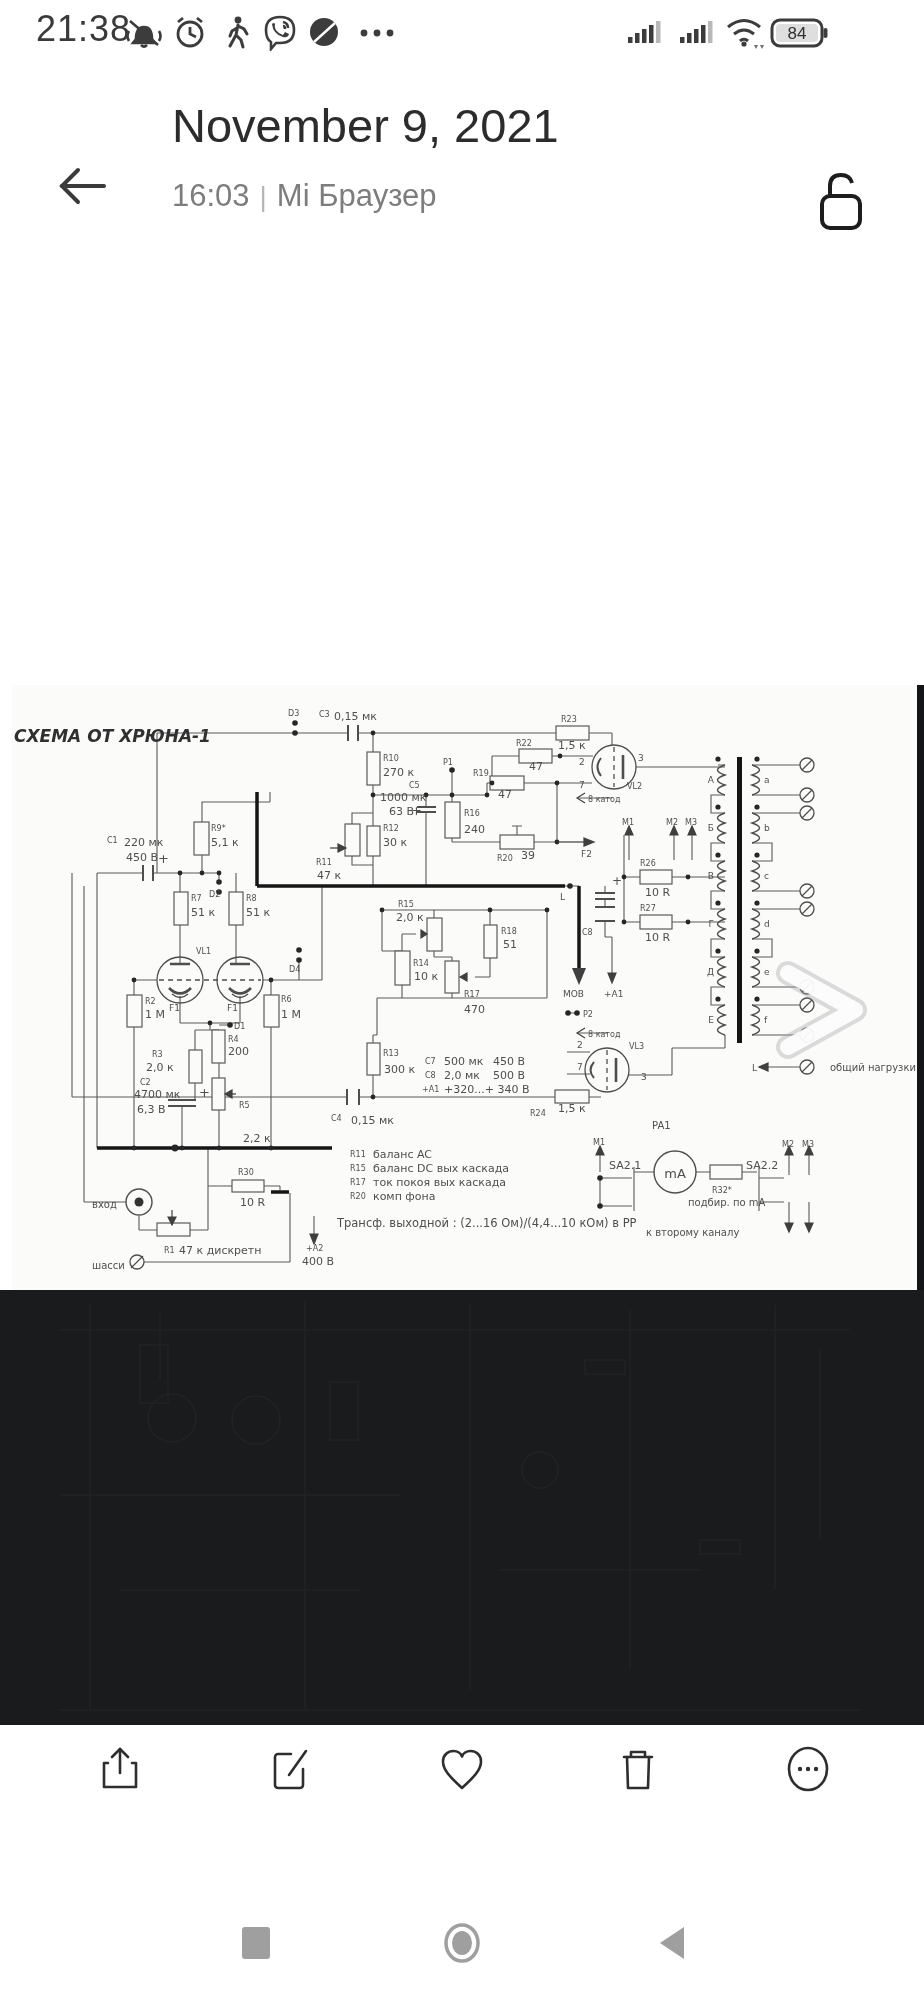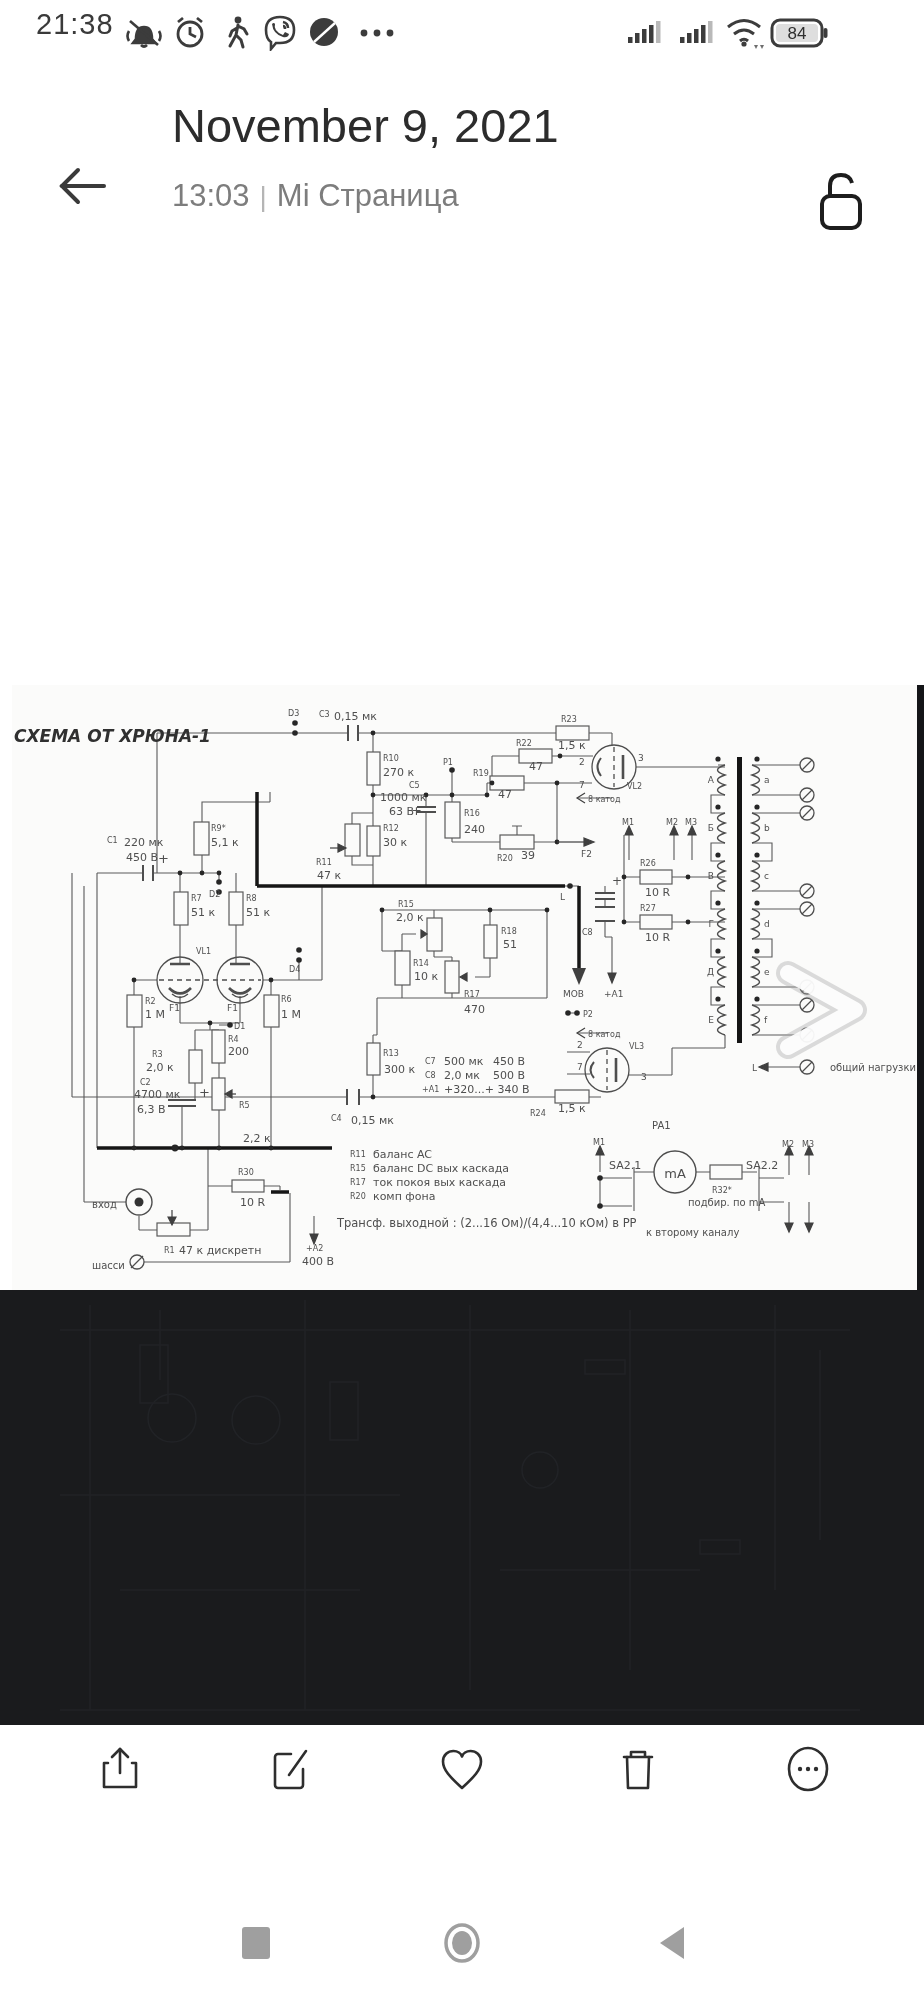--- a/index.html
+++ b/index.html
@@ -1,20 +1,20 @@
 <!DOCTYPE html>
 <html><head>
 <meta charset="utf-8">
 <style>
   html,body{margin:0;padding:0;background:#000;}
   .screen{position:relative;width:924px;height:2000px;background:#fff;overflow:hidden;
           font-family:"Liberation Sans","DejaVu Sans",sans-serif;}
   
   .status-bar{position:absolute;left:0;top:0;width:924px;height:60px;background:#fff;}
-  .sb-time{position:absolute;left:36px;top:8px;font-size:29px;color:#3a3a3a;letter-spacing:1px;}
+  .sb-time{position:absolute;left:36px;top:8px;font-size:36px;color:#3a3a3a;letter-spacing:1px;}
   .sb-ico{position:absolute;top:13px;}
   
   .header{position:absolute;left:0;top:60px;width:924px;height:202px;background:#fff;}
   .hd-title{position:absolute;left:172px;top:38px;font-size:47px;color:#2c2c2c;}
   .hd-sub{position:absolute;left:172px;top:118px;font-size:31px;color:#7d7d7d;}
   .hd-sub .sep{color:#b5b5b5;padding:0 10px;font-size:28px;}
   .back-btn{position:absolute;left:52px;top:96px;width:60px;height:60px;}
   .lock-btn{position:absolute;left:814px;top:108px;width:56px;height:66px;}
   
   .dark1{position:absolute;left:0;top:262px;width:924px;height:423px;background:#1a1b1d;}
@@ -123,21 +123,21 @@
 
   <div class="header">
     <svg class="back-btn" viewBox="0 0 60 60">
       <g stroke="#3a3a3a" stroke-width="4" fill="none" stroke-linecap="round">
         <line x1="10" y1="30" x2="52" y2="30"></line>
         <path d="M26,14 L10,30 L26,46"></path>
       </g>
     </svg>
     <div class="hd-title">November 9, 2021</div>
     <div class="hd-sub">
-      <span>13:03</span><span class="sep">|</span><span>Mi Страница</span>
+      <span>16:03</span><span class="sep">|</span><span>Mi Браузер</span>
     </div>
     <svg class="lock-btn" viewBox="0 0 56 66">
       <g stroke="#1d1d1d" stroke-width="4" fill="none">
         <rect x="8" y="28" width="38" height="32" rx="8"></rect>
         <path d="M16,28 V18 q0,-11 11,-11 q9,0 11,8"></path>
       </g>
     </svg>
   </div>
 
 

